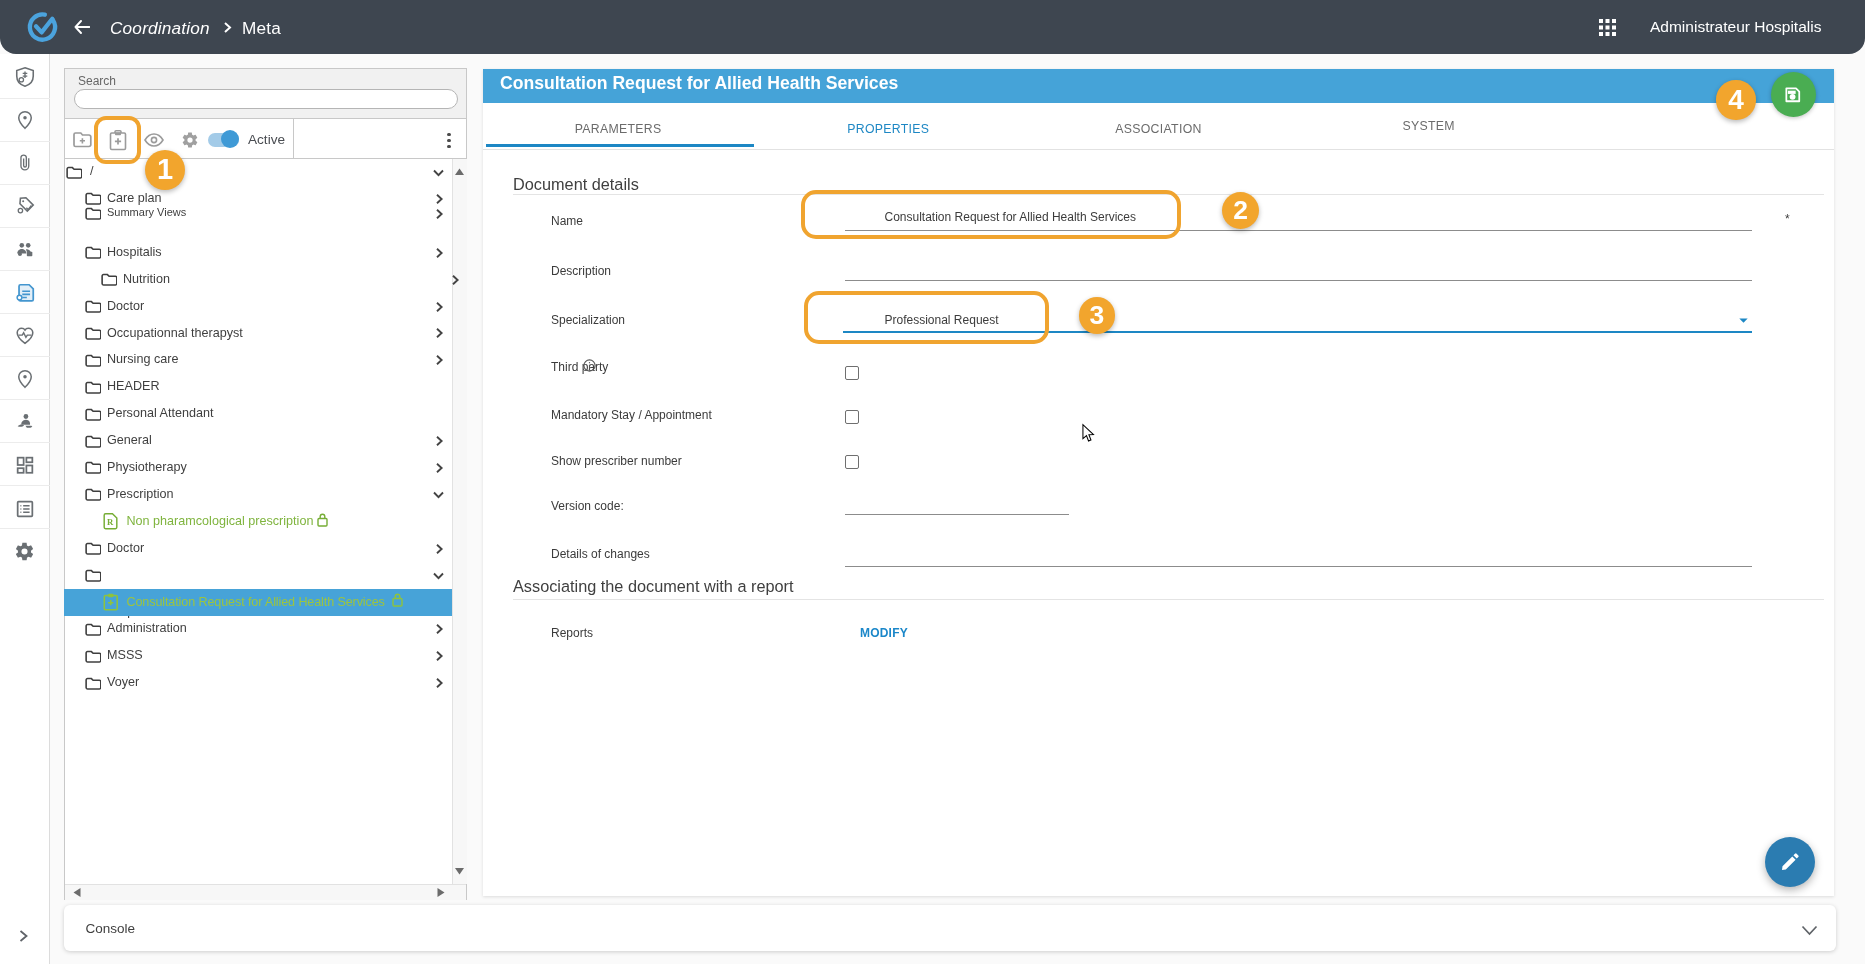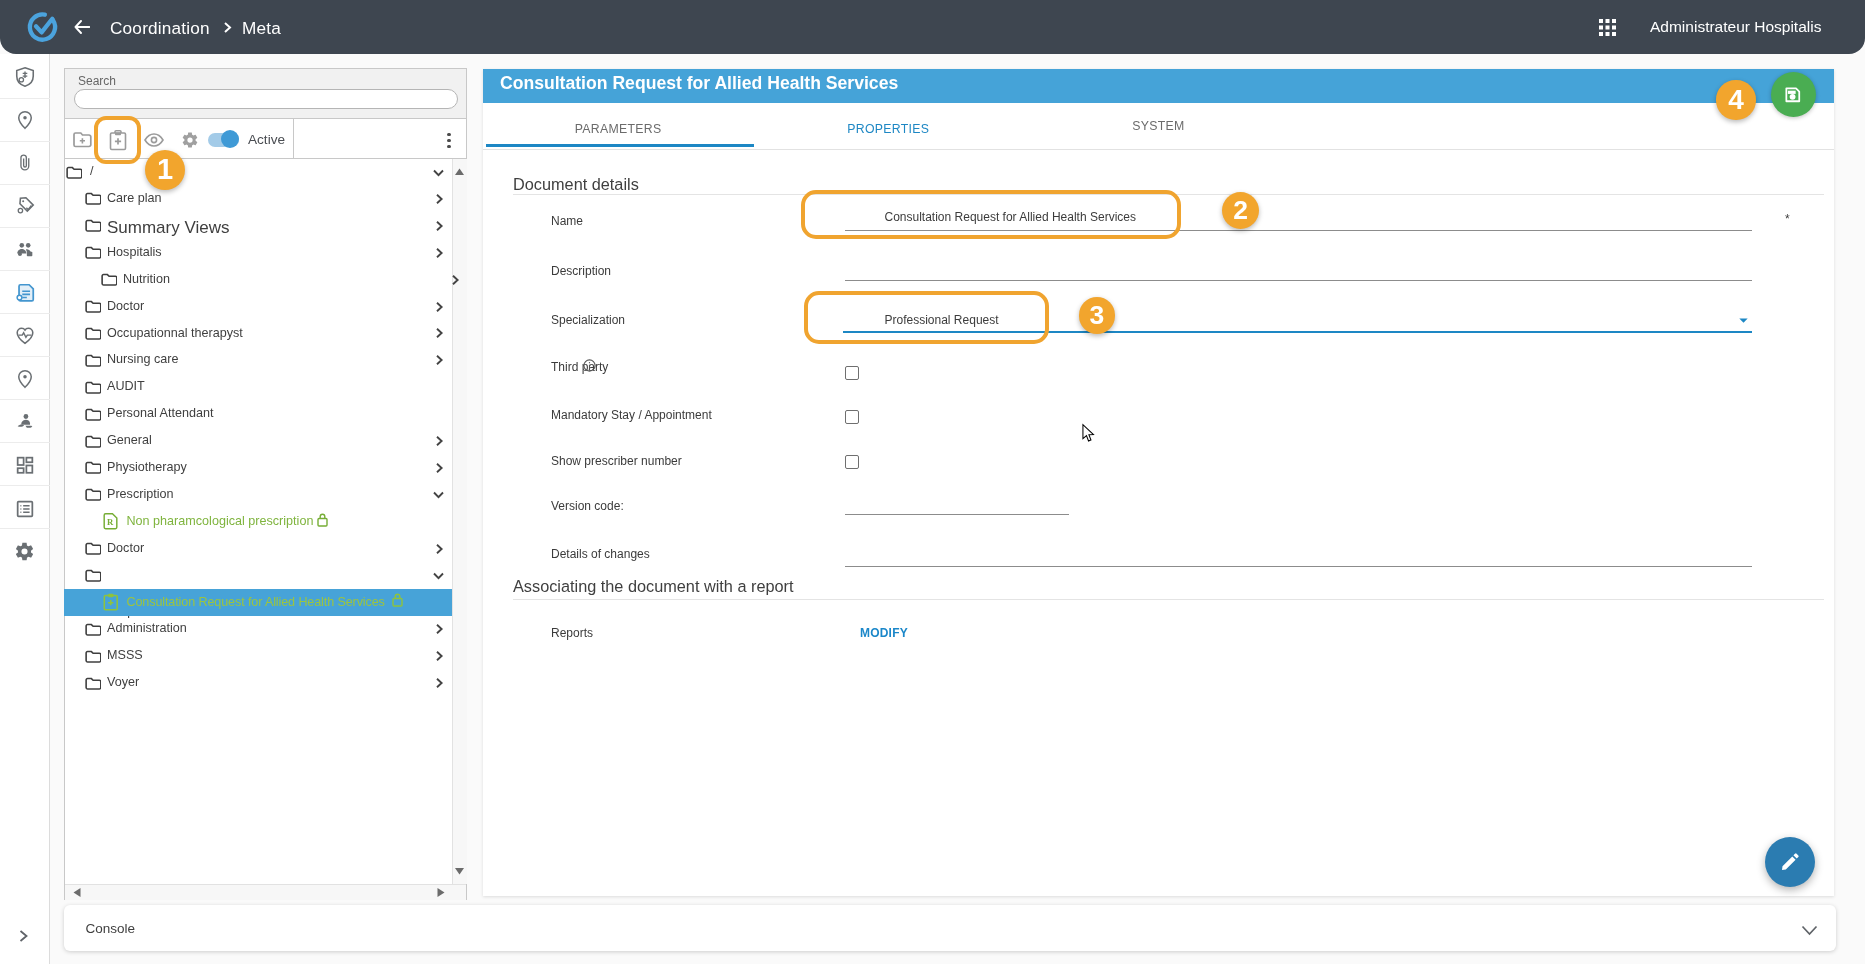--- a/index.html
+++ b/index.html
@@ -15,21 +15,21 @@
 <body>
 
 <div class="ab" style="left:0;top:0;width:1865px;height:54px;background:#3e4650;border-radius:0 0 16px 16px;"></div>
 <svg class="ab" style="left:25px;top:10px;" width="34" height="34" viewBox="0 0 34 34">
   <path d="M 28.1 10.3 A 12.6 12.6 0 1 1 19.9 4.7" fill="none" stroke="#4ba3dd" stroke-width="4.3" stroke-linecap="round"></path>
   <path d="M 11 16.3 L 16.6 22.4 L 27.3 8.7" fill="none" stroke="#4ba3dd" stroke-width="4.3" stroke-linecap="round" stroke-linejoin="round"></path>
 </svg>
 <svg class="ab" style="left:74px;top:20px;" width="16" height="14" viewBox="0 0 16 14">
   <path d="M 7 1 L 1.5 7 L 7 13 M 1.5 7 L 15.5 7" fill="none" stroke="#fff" stroke-width="1.9" stroke-linecap="round" stroke-linejoin="round"></path>
 </svg>
-<div class="ab" style="left:110px;top:17.5px;font-size:17.2px;color:#fff;font-weight:500;letter-spacing:0.2px;">Coordination</div>
+<div class="ab" style="left:110px;top:17.5px;font-size:17.2px;color:#fff;font-weight:500;letter-spacing:0.2px;font-style:italic;">Coordination</div>
 <svg class="ab" style="left:222px;top:21px;" width="11" height="13" viewBox="0 0 11 13">
     <path d="M 3 2 L 8 6.5 L 3 11" fill="none" stroke="#fff" stroke-width="2"></path>
   </svg>
 <div class="ab" style="left:242px;top:17.5px;font-size:17.2px;color:#fff;font-weight:500;letter-spacing:0.2px;">Meta</div>
 <svg class="ab" style="left:1599px;top:19px;" width="17" height="17" viewBox="0 0 17 17">
   <g fill="#fff">
       <rect x="0" y="0" width="4" height="4"></rect>
       <rect x="6.5" y="0" width="4" height="4"></rect>
       <rect x="13" y="0" width="4" height="4"></rect>
       <rect x="0" y="6.5" width="4" height="4"></rect>
@@ -177,21 +177,21 @@
   </div>
 <div style="position:absolute;left:64px;top:185.45px;width:388px;height:27px;font-size:12.6px;">
     <svg style="position:absolute;left:20.5px;top:7px;" width="16" height="13.5" viewBox="0 0 17 14" fill="none" stroke="#3f3f3f" stroke-width="1.7">
       <path d="M1.2 3 a1.5,1.5 0 0 1 1.5,-1.5 h4.1 l1.8,1.8 h6.7 a1.5,1.5 0 0 1 1.5,1.5 v6.2 a1.5,1.5 0 0 1 -1.5,1.5 h-12.6 a1.5,1.5 0 0 1 -1.5,-1.5 z"></path>
     </svg>
     <span style="position:absolute;left:43px;top:5.6px;color:#3f3f3f;">Care plan</span>
     <svg style="position:absolute;left:369.5px;top:8.5px;" width="10" height="10" viewBox="0 0 10 10" fill="none" stroke="#434343" stroke-width="1.9">
       <path d="M3 0.8 L7.6 5 L3 9.2"></path>
     </svg>
   </div>
-<div style="position:absolute;left:64px;top:212px;width:388px;height:27px;font-size:17px;">
+<div style="position:absolute;left:64px;top:200px;width:388px;height:27px;font-size:11px;">
     <svg style="position:absolute;left:20.5px;top:7px;" width="16" height="13.5" viewBox="0 0 17 14" fill="none" stroke="#3f3f3f" stroke-width="1.7">
       <path d="M1.2 3 a1.5,1.5 0 0 1 1.5,-1.5 h4.1 l1.8,1.8 h6.7 a1.5,1.5 0 0 1 1.5,1.5 v6.2 a1.5,1.5 0 0 1 -1.5,1.5 h-12.6 a1.5,1.5 0 0 1 -1.5,-1.5 z"></path>
     </svg>
     <span style="position:absolute;left:43px;top:5.6px;color:#3f3f3f;">Summary Views</span>
     <svg style="position:absolute;left:369.5px;top:8.5px;" width="10" height="10" viewBox="0 0 10 10" fill="none" stroke="#434343" stroke-width="1.9">
       <path d="M3 0.8 L7.6 5 L3 9.2"></path>
     </svg>
   </div>
 <div style="position:absolute;left:64px;top:239.25px;width:388px;height:27px;font-size:12.6px;">
     <svg style="position:absolute;left:20.5px;top:7px;" width="16" height="13.5" viewBox="0 0 17 14" fill="none" stroke="#3f3f3f" stroke-width="1.7">
@@ -235,21 +235,21 @@
     </svg>
     <span style="position:absolute;left:43px;top:5.6px;color:#3f3f3f;">Nursing care</span>
     <svg style="position:absolute;left:369.5px;top:8.5px;" width="10" height="10" viewBox="0 0 10 10" fill="none" stroke="#434343" stroke-width="1.9">
       <path d="M3 0.8 L7.6 5 L3 9.2"></path>
     </svg>
   </div>
 <div style="position:absolute;left:64px;top:373.75px;width:388px;height:27px;font-size:12.6px;">
     <svg style="position:absolute;left:20.5px;top:7px;" width="16" height="13.5" viewBox="0 0 17 14" fill="none" stroke="#3f3f3f" stroke-width="1.7">
       <path d="M1.2 3 a1.5,1.5 0 0 1 1.5,-1.5 h4.1 l1.8,1.8 h6.7 a1.5,1.5 0 0 1 1.5,1.5 v6.2 a1.5,1.5 0 0 1 -1.5,1.5 h-12.6 a1.5,1.5 0 0 1 -1.5,-1.5 z"></path>
     </svg>
-    <span style="position:absolute;left:43px;top:5.6px;color:#3f3f3f;">AUDIT</span>
+    <span style="position:absolute;left:43px;top:5.6px;color:#3f3f3f;">HEADER</span>
   </div>
 <div style="position:absolute;left:64px;top:400.65px;width:388px;height:27px;font-size:12.6px;">
     <svg style="position:absolute;left:20.5px;top:7px;" width="16" height="13.5" viewBox="0 0 17 14" fill="none" stroke="#3f3f3f" stroke-width="1.7">
       <path d="M1.2 3 a1.5,1.5 0 0 1 1.5,-1.5 h4.1 l1.8,1.8 h6.7 a1.5,1.5 0 0 1 1.5,1.5 v6.2 a1.5,1.5 0 0 1 -1.5,1.5 h-12.6 a1.5,1.5 0 0 1 -1.5,-1.5 z"></path>
     </svg>
     <span style="position:absolute;left:43px;top:5.6px;color:#3f3f3f;">Personal Attendant</span>
   </div>
 <div style="position:absolute;left:64px;top:427.55px;width:388px;height:27px;font-size:12.6px;">
     <svg style="position:absolute;left:20.5px;top:7px;" width="16" height="13.5" viewBox="0 0 17 14" fill="none" stroke="#3f3f3f" stroke-width="1.7">
       <path d="M1.2 3 a1.5,1.5 0 0 1 1.5,-1.5 h4.1 l1.8,1.8 h6.7 a1.5,1.5 0 0 1 1.5,1.5 v6.2 a1.5,1.5 0 0 1 -1.5,1.5 h-12.6 a1.5,1.5 0 0 1 -1.5,-1.5 z"></path>
@@ -350,20 +350,21 @@
     </svg>
   </div>
 
 <div class="ab" style="left:483px;top:69px;width:1351px;height:827px;background:#fff;box-shadow:0 1px 3px rgba(0,0,0,0.12);"></div>
 <div class="ab" style="left:483px;top:69px;width:1351px;height:34px;background:#45a3d8;"></div>
 <div class="ab" style="left:500px;top:73.2px;font-size:17.6px;font-weight:bold;color:#fff;">Consultation Request for Allied Health Services</div>
 
 <div class="ab" style="left:483px;top:103px;width:1351px;height:47px;border-bottom:1px solid #e2e2e2;display:flex;">
   <div style="width:270.2px;display:flex;align-items:center;justify-content:center;font-size:12.3px;letter-spacing:0.3px;padding-top:6px;color:#6b6b6b;">PARAMETERS</div>
   <div style="width:270.2px;display:flex;align-items:center;justify-content:center;font-size:12.3px;letter-spacing:0.3px;padding-top:6px;color:#1d87c4;">PROPERTIES</div>
+  <div style="width:270.2px;display:flex;align-items:center;justify-content:center;font-size:12.3px;letter-spacing:0.3px;padding-top:6px;color:#6b6b6b;">ASSOCIATION</div>
   <div style="width:270.2px;display:flex;align-items:center;justify-content:center;font-size:12.3px;letter-spacing:0.3px;padding-top:0;color:#6b6b6b;">SYSTEM</div>
 </div>
 <div class="ab" style="left:486px;top:144px;width:268px;height:3.3px;background:#1d87c4;"></div>
 
 <div class="ab" style="left:513px;top:175px;font-size:16.3px;color:#3f3f3f;">Document details</div>
 <div class="ab" style="left:513px;top:194px;width:1311px;height:1px;background:#e4e4e4;"></div>
 <div class="lbl" style="left:513px;top:214px;">Name</div>
 <div class="lbl" style="left:846.5px;top:210.3px;color:#3c3c3c;">Consultation Request for Allied Health Services</div>
 <div class="uline" style="left:845px;top:229.5px;width:907px;"></div>
 <div class="lbl" style="left:1747px;top:212px;">*</div>

